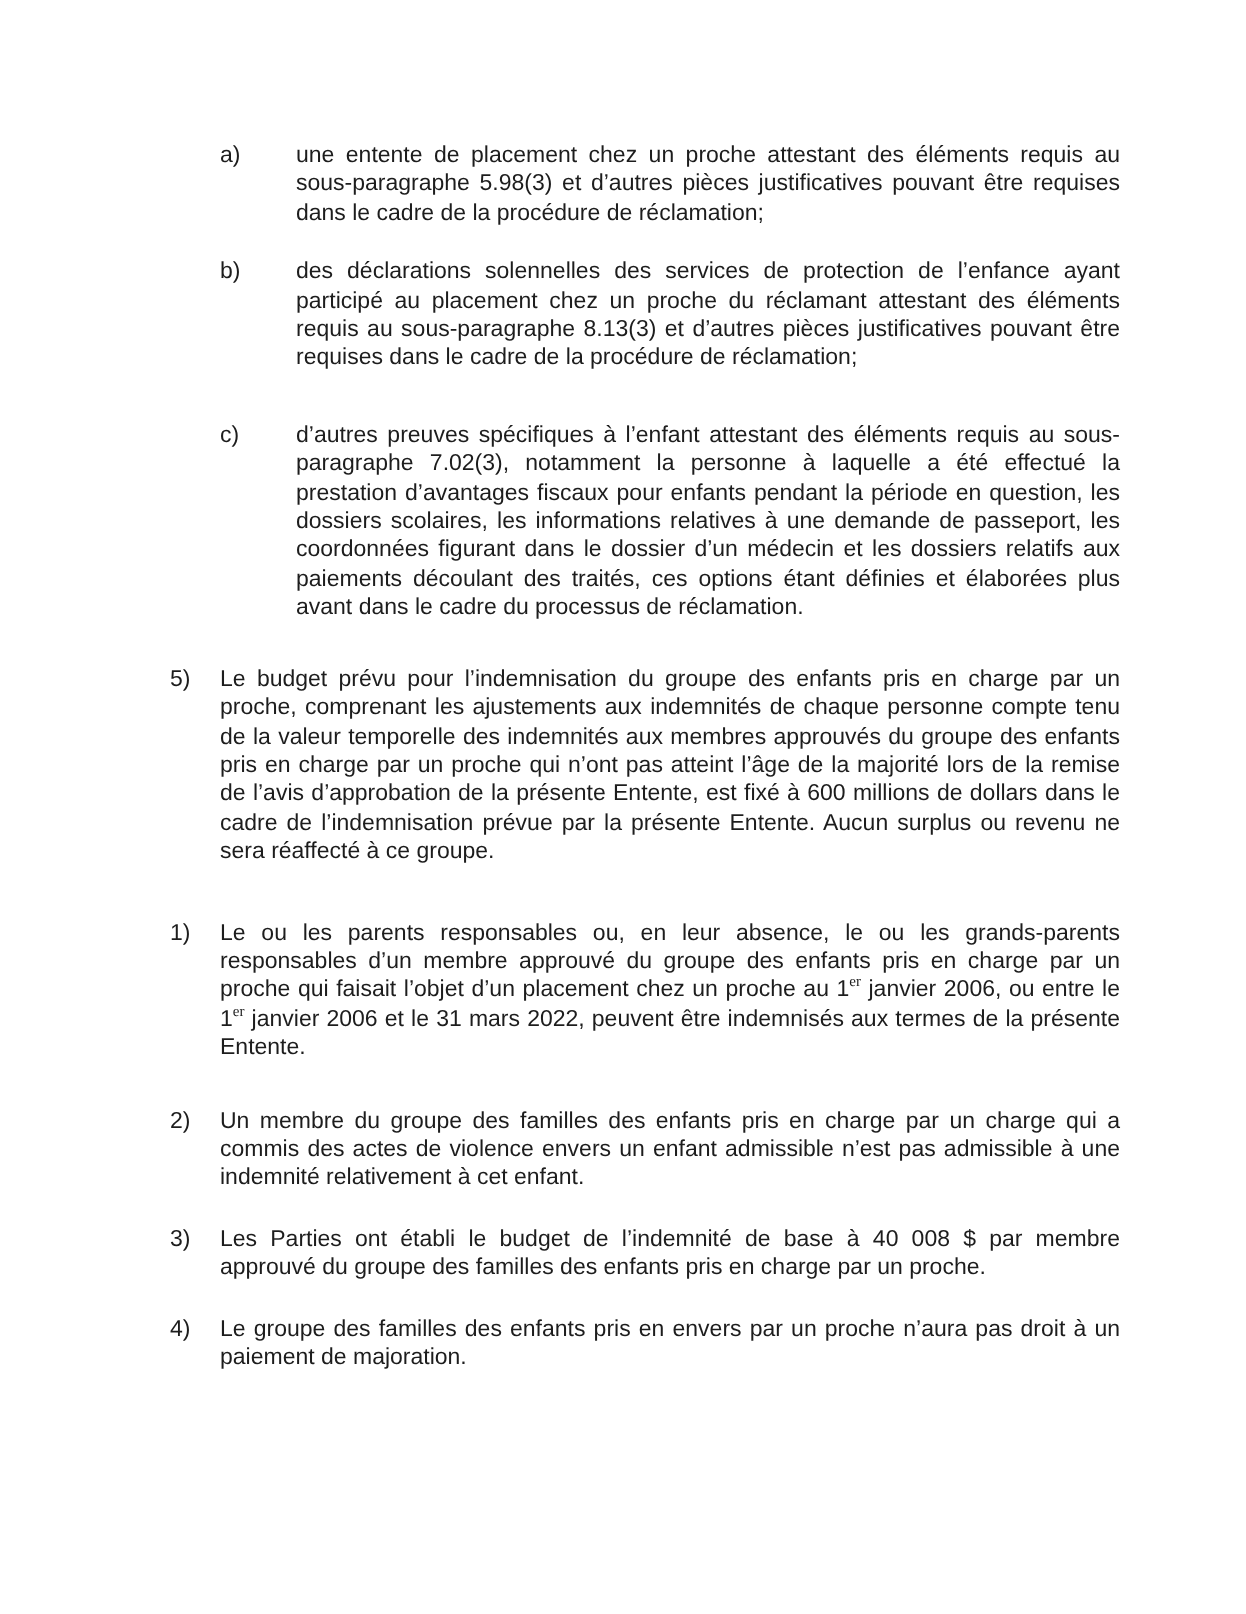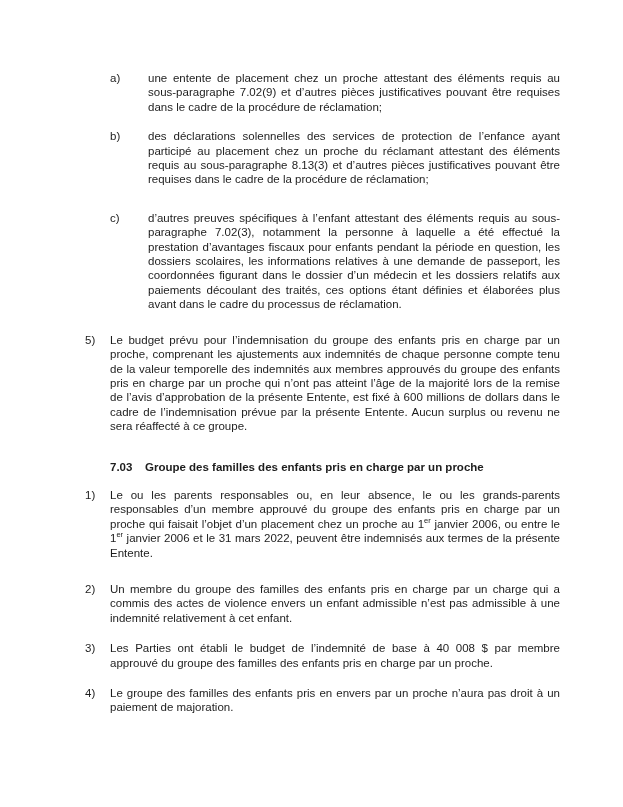--- a/index.html
+++ b/index.html
@@ -58,61 +58,58 @@
   .mb-c  { margin-bottom: 21px; }
   .mb-5  { margin-bottom: 26px; }
   .mb-h  { margin-bottom: 14px; }
   .mb-1  { margin-bottom: 22px; }
   .mb-2  { margin-bottom: 16px; }
   .mb-3  { margin-bottom: 16px; }
   .sup {
     vertical-align: super;
     font-size: 7.5px;
     line-height: 0;
+    font-family: Liberation Serif, serif;
   }
   .page-number {
     position: absolute;
     left: 0;
     right: 0;
     top: 746px;
     text-align: center;
     font-size: 8.5px;
     color: #2a2a2a;
   }
 </style>
 </head>
 <body>
 
 <div class="page">
   <div class="content">
 
     <div class="item lettered mb-a">
       <span class="label">a)</span>
-      <span class="text">une entente de placement chez un proche attestant des éléments requis au sous-paragraphe 7.02(9) et d’autres pièces justificatives pouvant être requises dans le cadre de la procédure de réclamation;</span>
+      <span class="text">une entente de placement chez un proche attestant des éléments requis au sous-paragraphe 5.98(3) et d’autres pièces justificatives pouvant être requises dans le cadre de la procédure de réclamation;</span>
     </div>
 
     <div class="item lettered mb-b">
       <span class="label">b)</span>
       <span class="text">des déclarations solennelles des services de protection de l’enfance ayant participé au placement chez un proche du réclamant attestant des éléments requis au sous-paragraphe 8.13(3) et d’autres pièces justificatives pouvant être requises dans le cadre de la procédure de réclamation;</span>
     </div>
 
     <div class="item lettered mb-c">
       <span class="label">c)</span>
       <span class="text">d’autres preuves spécifiques à l’enfant attestant des éléments requis au sous-paragraphe 7.02(3), notamment la personne à laquelle a été effectué la prestation d’avantages fiscaux pour enfants pendant la période en question, les dossiers scolaires, les informations relatives à une demande de passeport, les coordonnées figurant dans le dossier d’un médecin et les dossiers relatifs aux paiements découlant des traités, ces options étant définies et élaborées plus avant dans le cadre du processus de réclamation.</span>
     </div>
 
     <div class="item mb-5">
       <span class="label">5)</span>
       <span class="text">Le budget prévu pour l’indemnisation du groupe des enfants pris en charge par un proche, comprenant les ajustements aux indemnités de chaque personne compte tenu de la valeur temporelle des indemnités aux membres approuvés du groupe des enfants pris en charge par un proche qui n’ont pas atteint l’âge de la majorité lors de la remise de l’avis d’approbation de la présente Entente, est fixé à 600 millions de dollars dans le cadre de l’indemnisation prévue par la présente Entente. Aucun surplus ou revenu ne sera réaffecté à ce groupe.</span>
     </div>
 
-    <div class="heading mb-h">
-      <span class="label">7.03</span>
-      <span class="title">Groupe des familles des enfants pris en charge par un proche</span>
-    </div>
 
     <div class="item mb-1">
       <span class="label">1)</span>
       <span class="text"><span>Le ou les parents responsables ou, en leur absence, le ou les grands-parents responsables d’un membre approuvé du groupe des enfants pris en charge par un proche qui faisait l’objet d’un placement chez un proche au 1</span><span class="sup">er</span><span> janvier 2006, ou entre le 1</span><span class="sup">er</span><span> janvier 2006 et le 31 mars 2022, peuvent être indemnisés aux termes de la présente Entente.</span></span>
     </div>
 
     <div class="item mb-2">
       <span class="label">2)</span>
       <span class="text">Un membre du groupe des familles des enfants pris en charge par un charge qui a commis des actes de violence envers un enfant admissible n’est pas admissible à une indemnité relativement à cet enfant.</span>
     </div>

